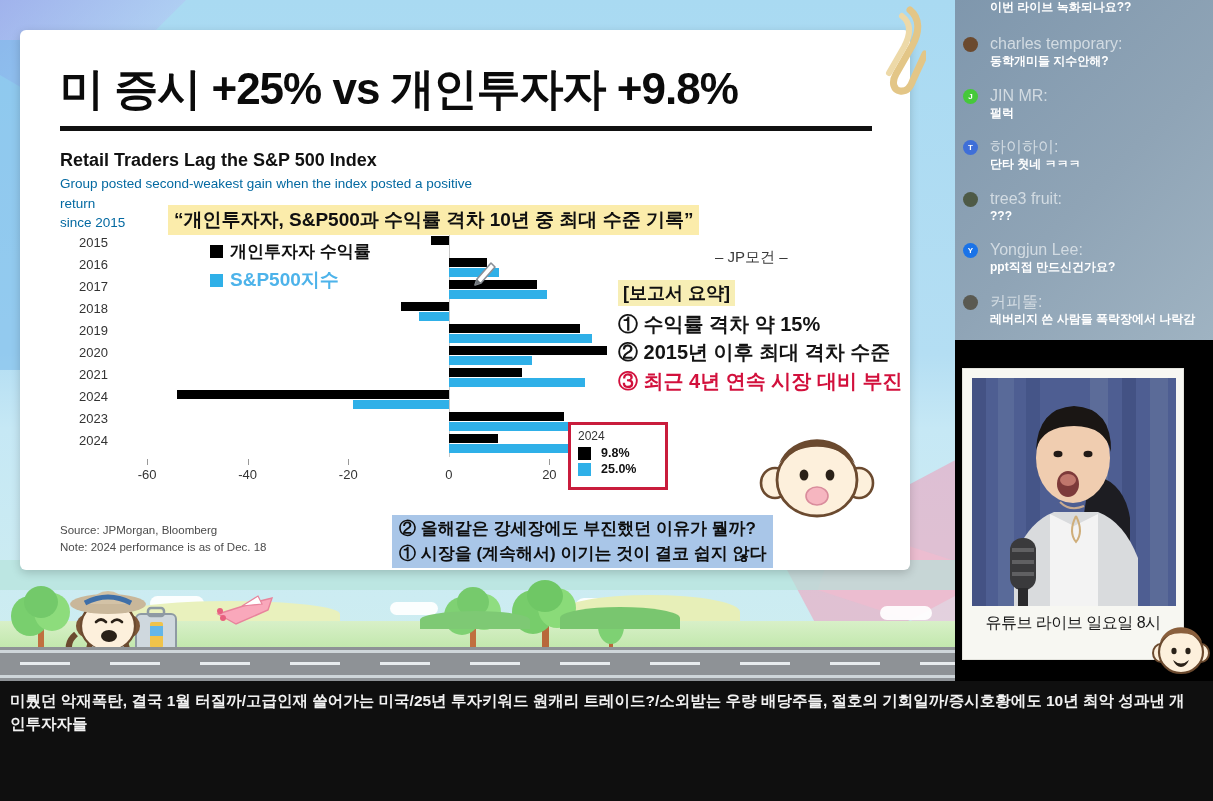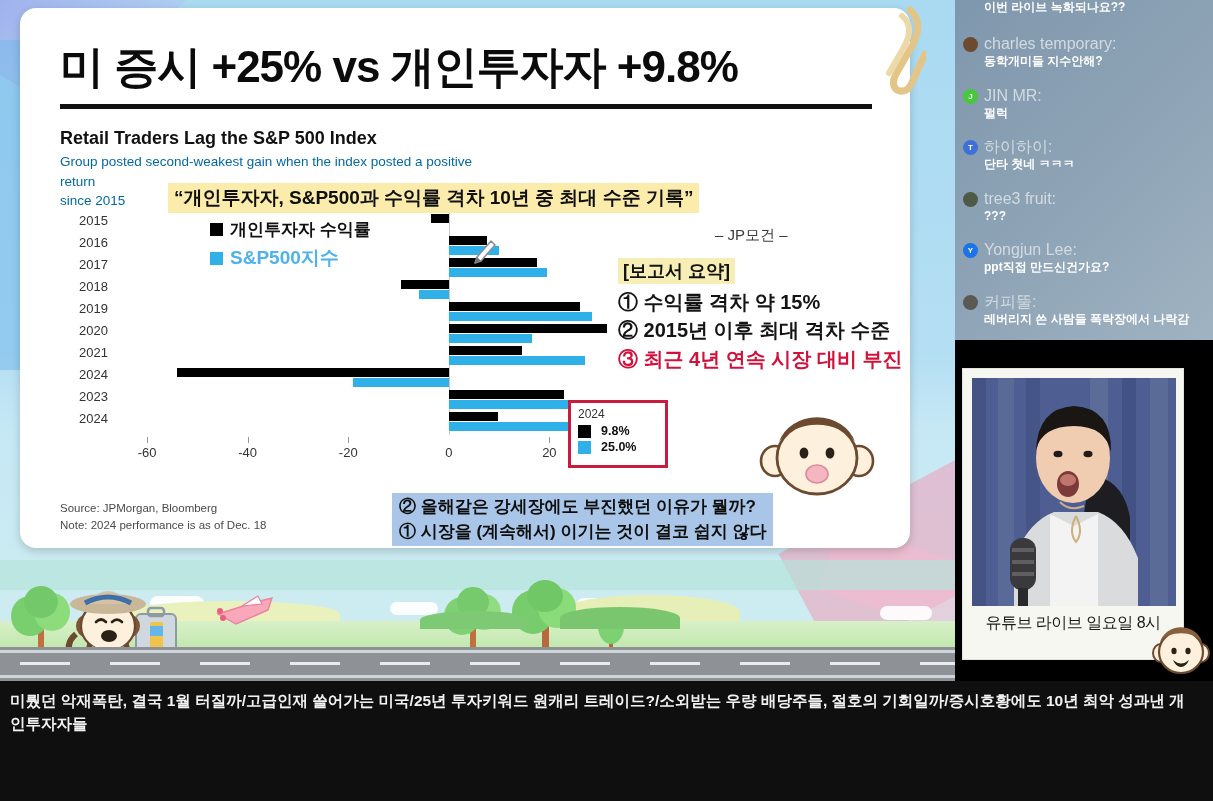--- a/index.html
+++ b/index.html
@@ -43,22 +43,22 @@
     background: rgba(246,185,205,.55);
     transform: rotate(18deg);
   }
   .deco-mint {
     position:absolute; left:0; top:560px; width:955px; height:30px;
     background: rgba(180,228,216,.65);
   }
 
   
   #card {
-    position:absolute; left:20px; top:8px; width:890px; height:540px;
-    background:#ffffff; border-radius: 16px;
+    position:absolute; left:20px; top:30px; width:890px; height:540px;
+    background:#ffffff; border-radius: 6px;
     box-shadow: 0 3px 10px rgba(0,0,0,.18);
     overflow:hidden;
   }
   .paperclip {
     position:absolute; left:880px; top:2px; width:46px; height:96px; z-index:6;
   }
 
   #headline {
     position:absolute; left:40px; top:30px; width:810px;
     font-size:44px; font-weight:bold; color:#0b0b0b; letter-spacing:-1px;
@@ -151,21 +151,21 @@
   .cloud { position:absolute; background:#fff; border-radius:20px; opacity:.92; }
   .plane { position:absolute; }
   .mascot { position:absolute; }
 
   
   #chat {
     position:absolute; left:955px; top:0; width:258px; height:340px;
     background: linear-gradient(135deg,#7f97ad,#8fa4b6 55%, #9fb3c2);
     overflow:hidden; padding:0 8px;
   }
-  .msg { display:flex; gap:6px; padding:14px 0 2px 0;justify-content:center; }
+  .msg { display:flex; gap:12px; padding:14px 0 2px 0;justify-content:center; }
   .av { width:15px; height:15px; border-radius:50%; flex:0 0 15px; margin-top:3px;
         font-size:8px; color:#fff; display:flex; align-items:center; justify-content:center;
         font-weight:bold; overflow:hidden; }
   .mbody { flex:1; min-width:0; }
   .mname { font-size:16px; color:#d2dbe2; line-height:1.25; }
   .mname:after { content:":"; }
   .mtext { font-size:12px; color:#fff; font-weight:bold; line-height:1.3; word-break:break-all; }
   .msg.nohead { padding-top:0; }
 
   

